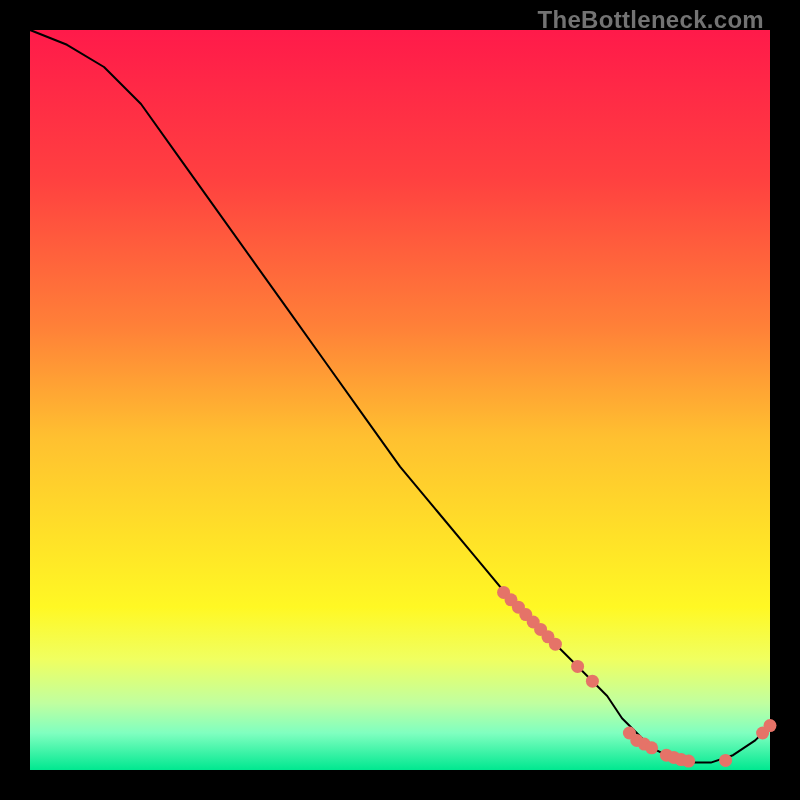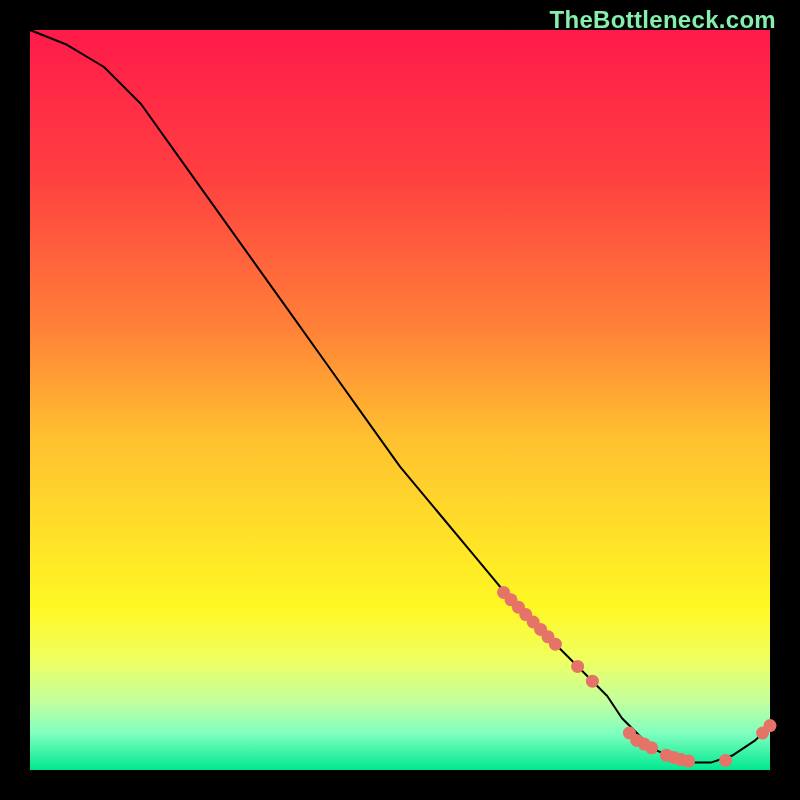--- a/index.html
+++ b/index.html
@@ -27,22 +27,22 @@
       #fff824 78%,
       #f0ff60 85%,
       #c0ffa0 91%,
       #80ffc0 95%,
       #00e890 100%
     );
   }
   .watermark {
     position: absolute;
     top: 6px;
-    right: 24px;
-    color: #86efac;
+    right: 36px;
+    color: #737373;
     font-size: 24px;
     font-weight: bold;
     letter-spacing: 0.3px;
   }
   svg.overlay {
     position: absolute;
     left: 30px;
     top: 30px;
     width: 740px;
     height: 740px;

